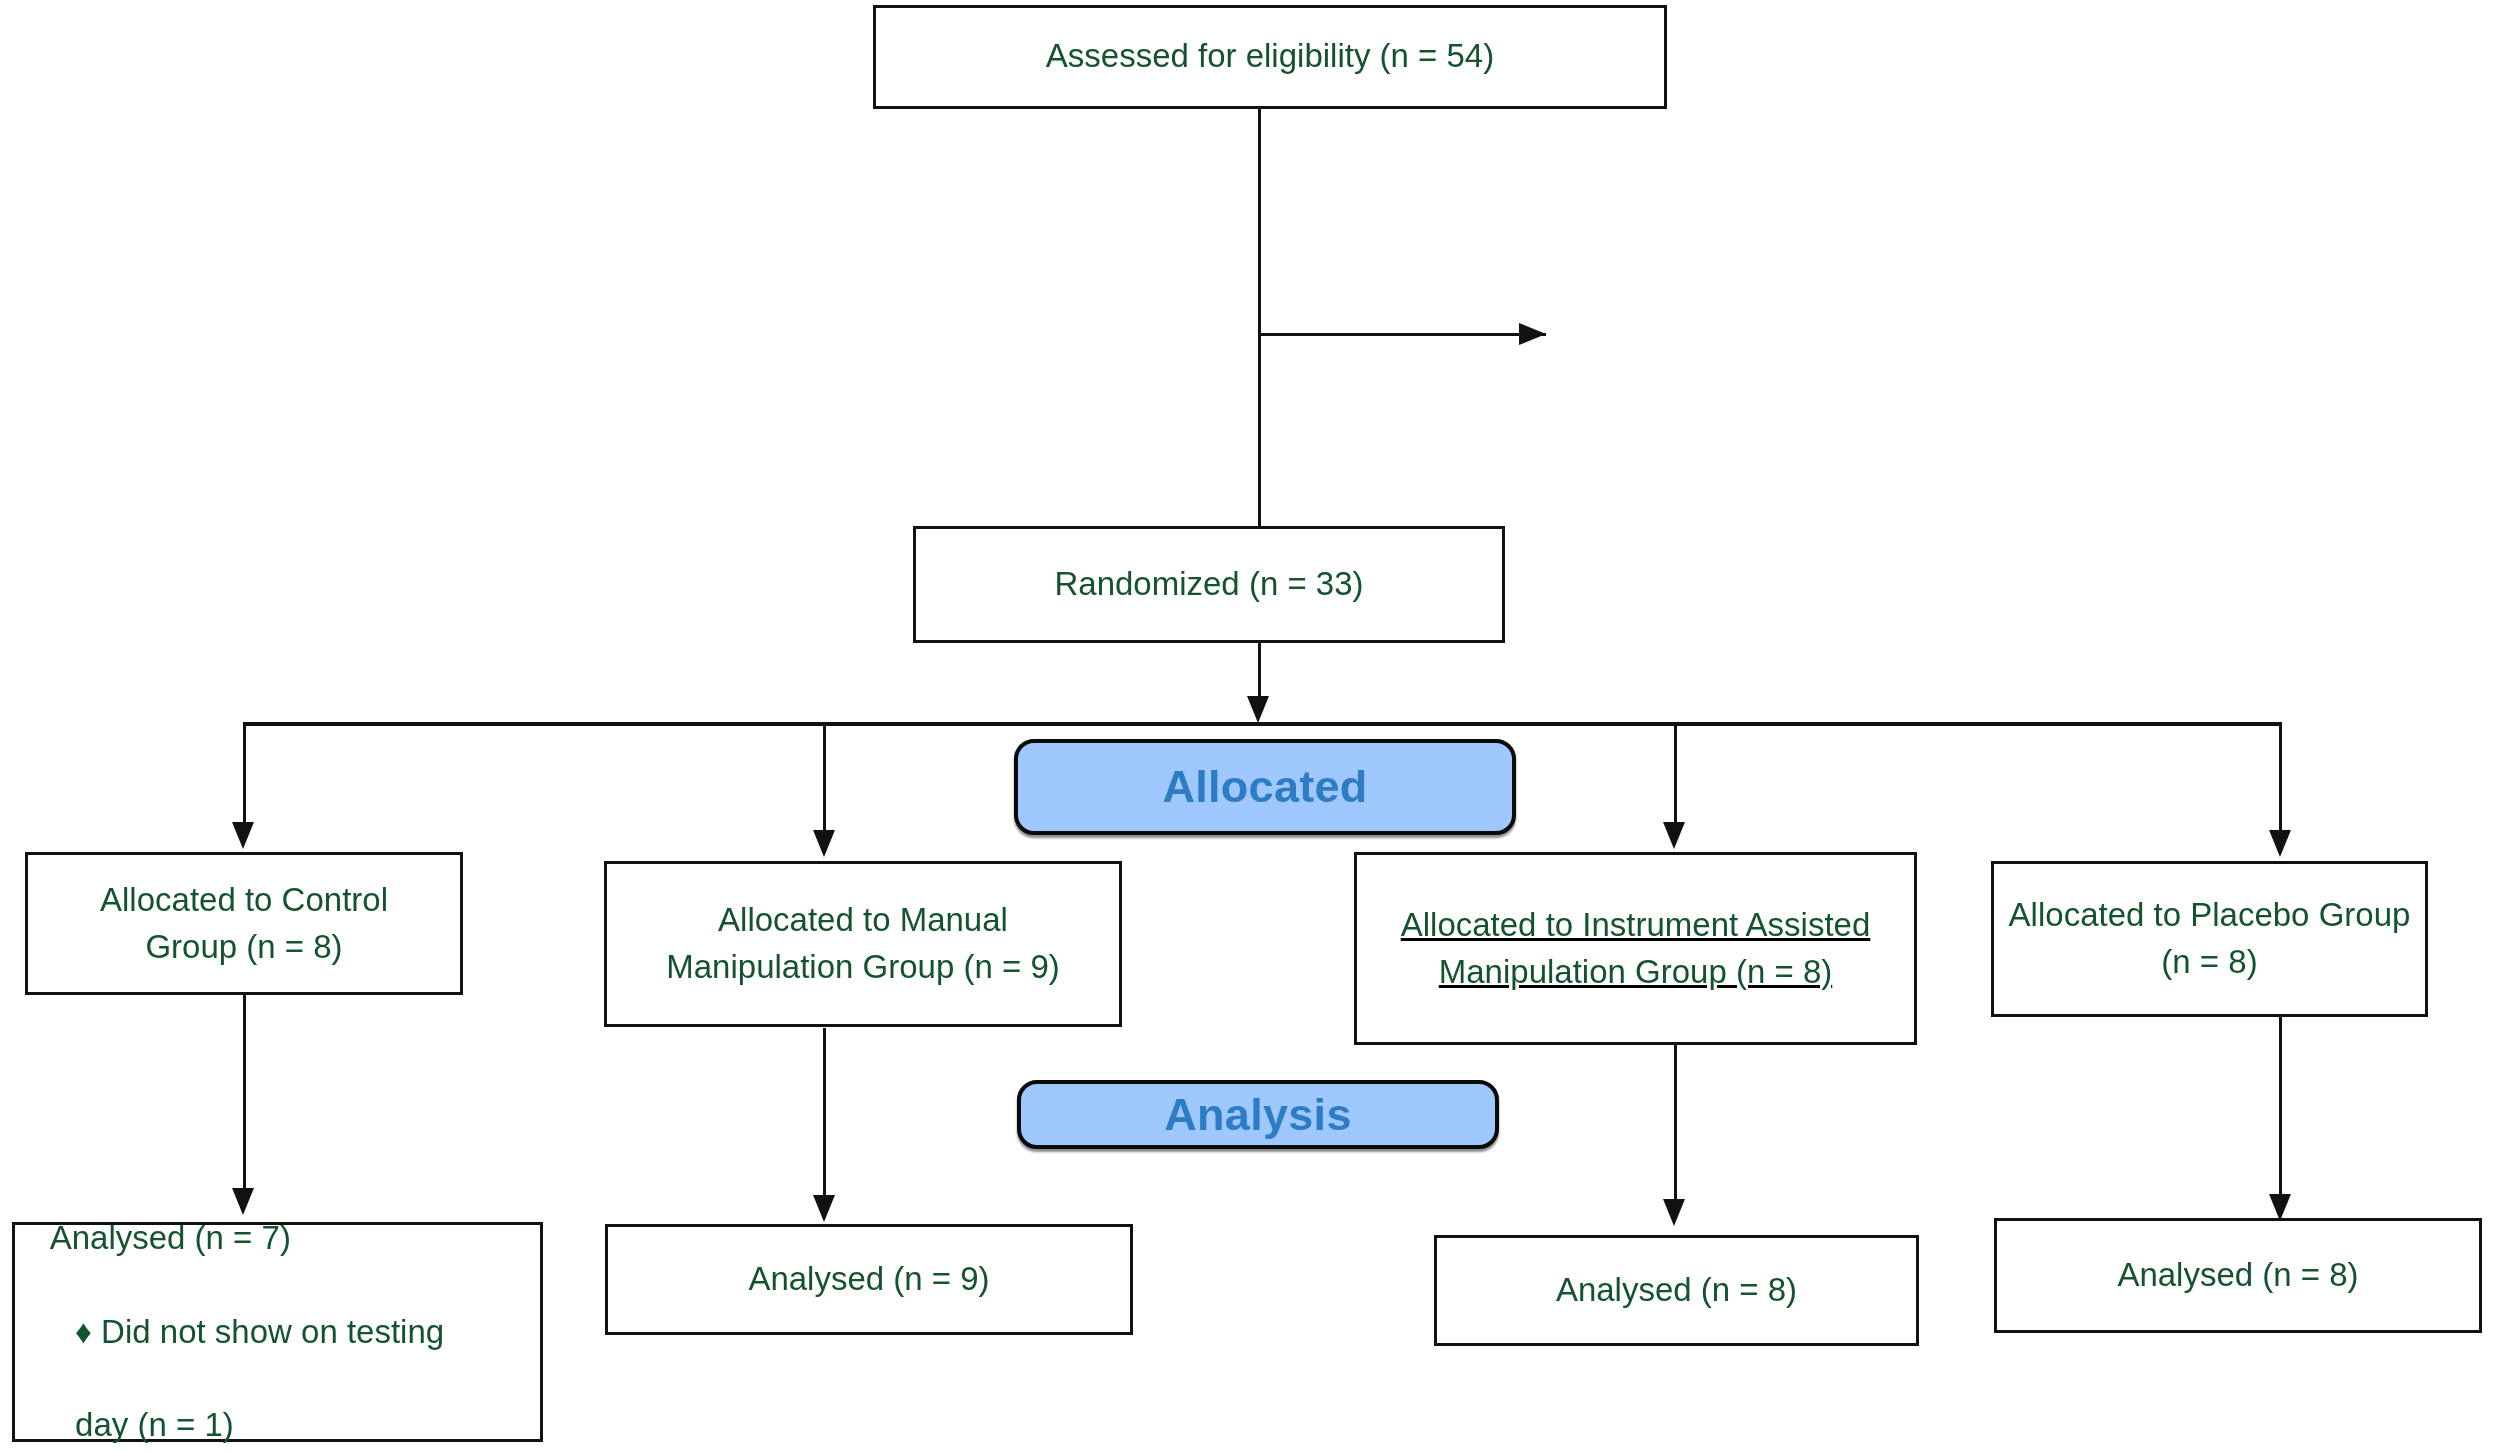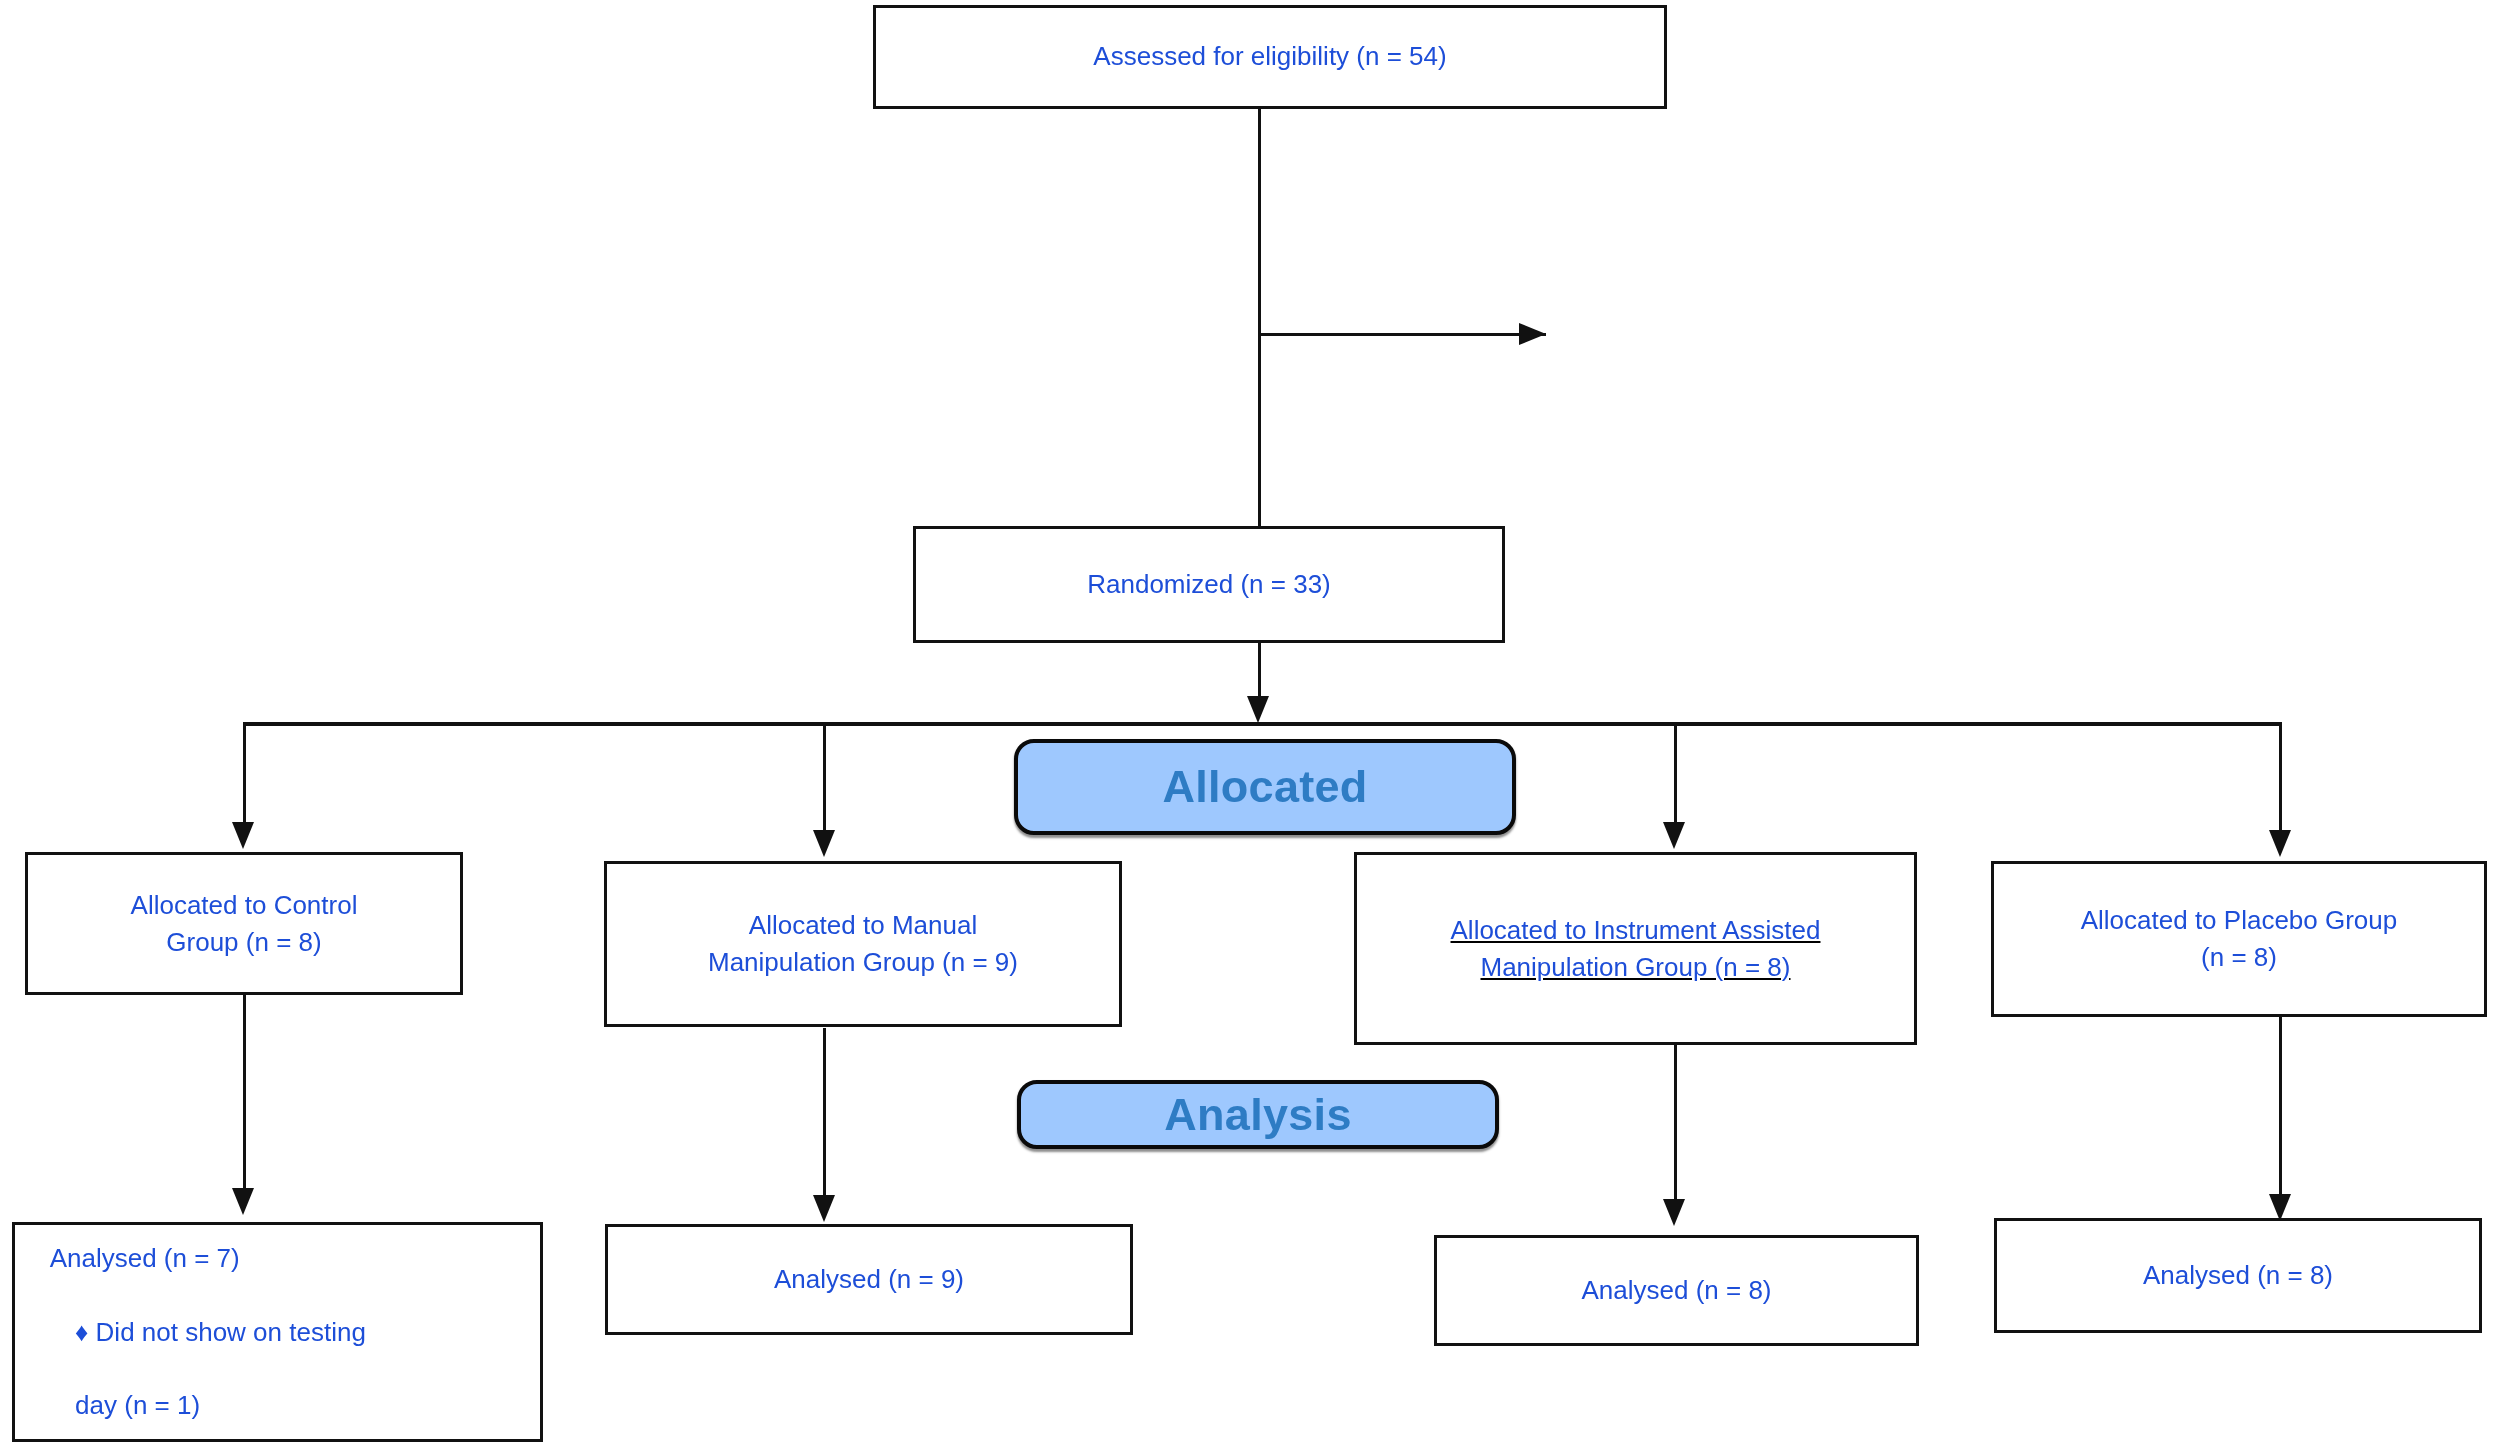--- a/index.html
+++ b/index.html
@@ -19,23 +19,23 @@
     position: absolute;
     box-sizing: border-box;
     background: #ffffff;
     border: 3.5px solid #111111;
     display: flex;
     align-items: center;
     justify-content: center;
     z-index: 3;
   }
   .node .txt {
-    font-size: 26px;
+    font-size: 33px;
     line-height: 1.42;
-    color: #1d4ed8;
+    color: #14532d;
     text-align: center;
     padding: 0 14px;
     white-space: pre-line;
   }
   .node.left-align {
     justify-content: flex-start;
   }
   .node.left-align .txt {
     text-align: left;
     padding-left: 35px;
@@ -146,21 +146,21 @@
   <div class="node" style="left:604px; top:861px; width:518px; height:166px;">
     <span class="txt">Allocated to Manual
 Manipulation Group (n = 9)</span>
   </div>
 
   <div class="node" style="left:1354px; top:852px; width:563px; height:193px;text-decoration:underline;">
     <span class="txt">Allocated to Instrument Assisted
 Manipulation Group (n = 8)</span>
   </div>
 
-  <div class="node" style="left:1991px; top:861px; width:496px; height:156px;">
+  <div class="node" style="left:1991px; top:861px; width:437px; height:156px;">
     <span class="txt">Allocated to Placebo Group
 (n = 8)</span>
   </div>
 
   <div class="vline" style="left:243px; top:995px; width:2.9px; height:200px;"></div>
   <div class="arrowhead-down" style="left:232px; top:1188px;"></div>
 
   <div class="vline" style="left:823px; top:1028px; width:2.9px; height:176px;"></div>
   <div class="arrowhead-down" style="left:813px; top:1195px;"></div>
 

